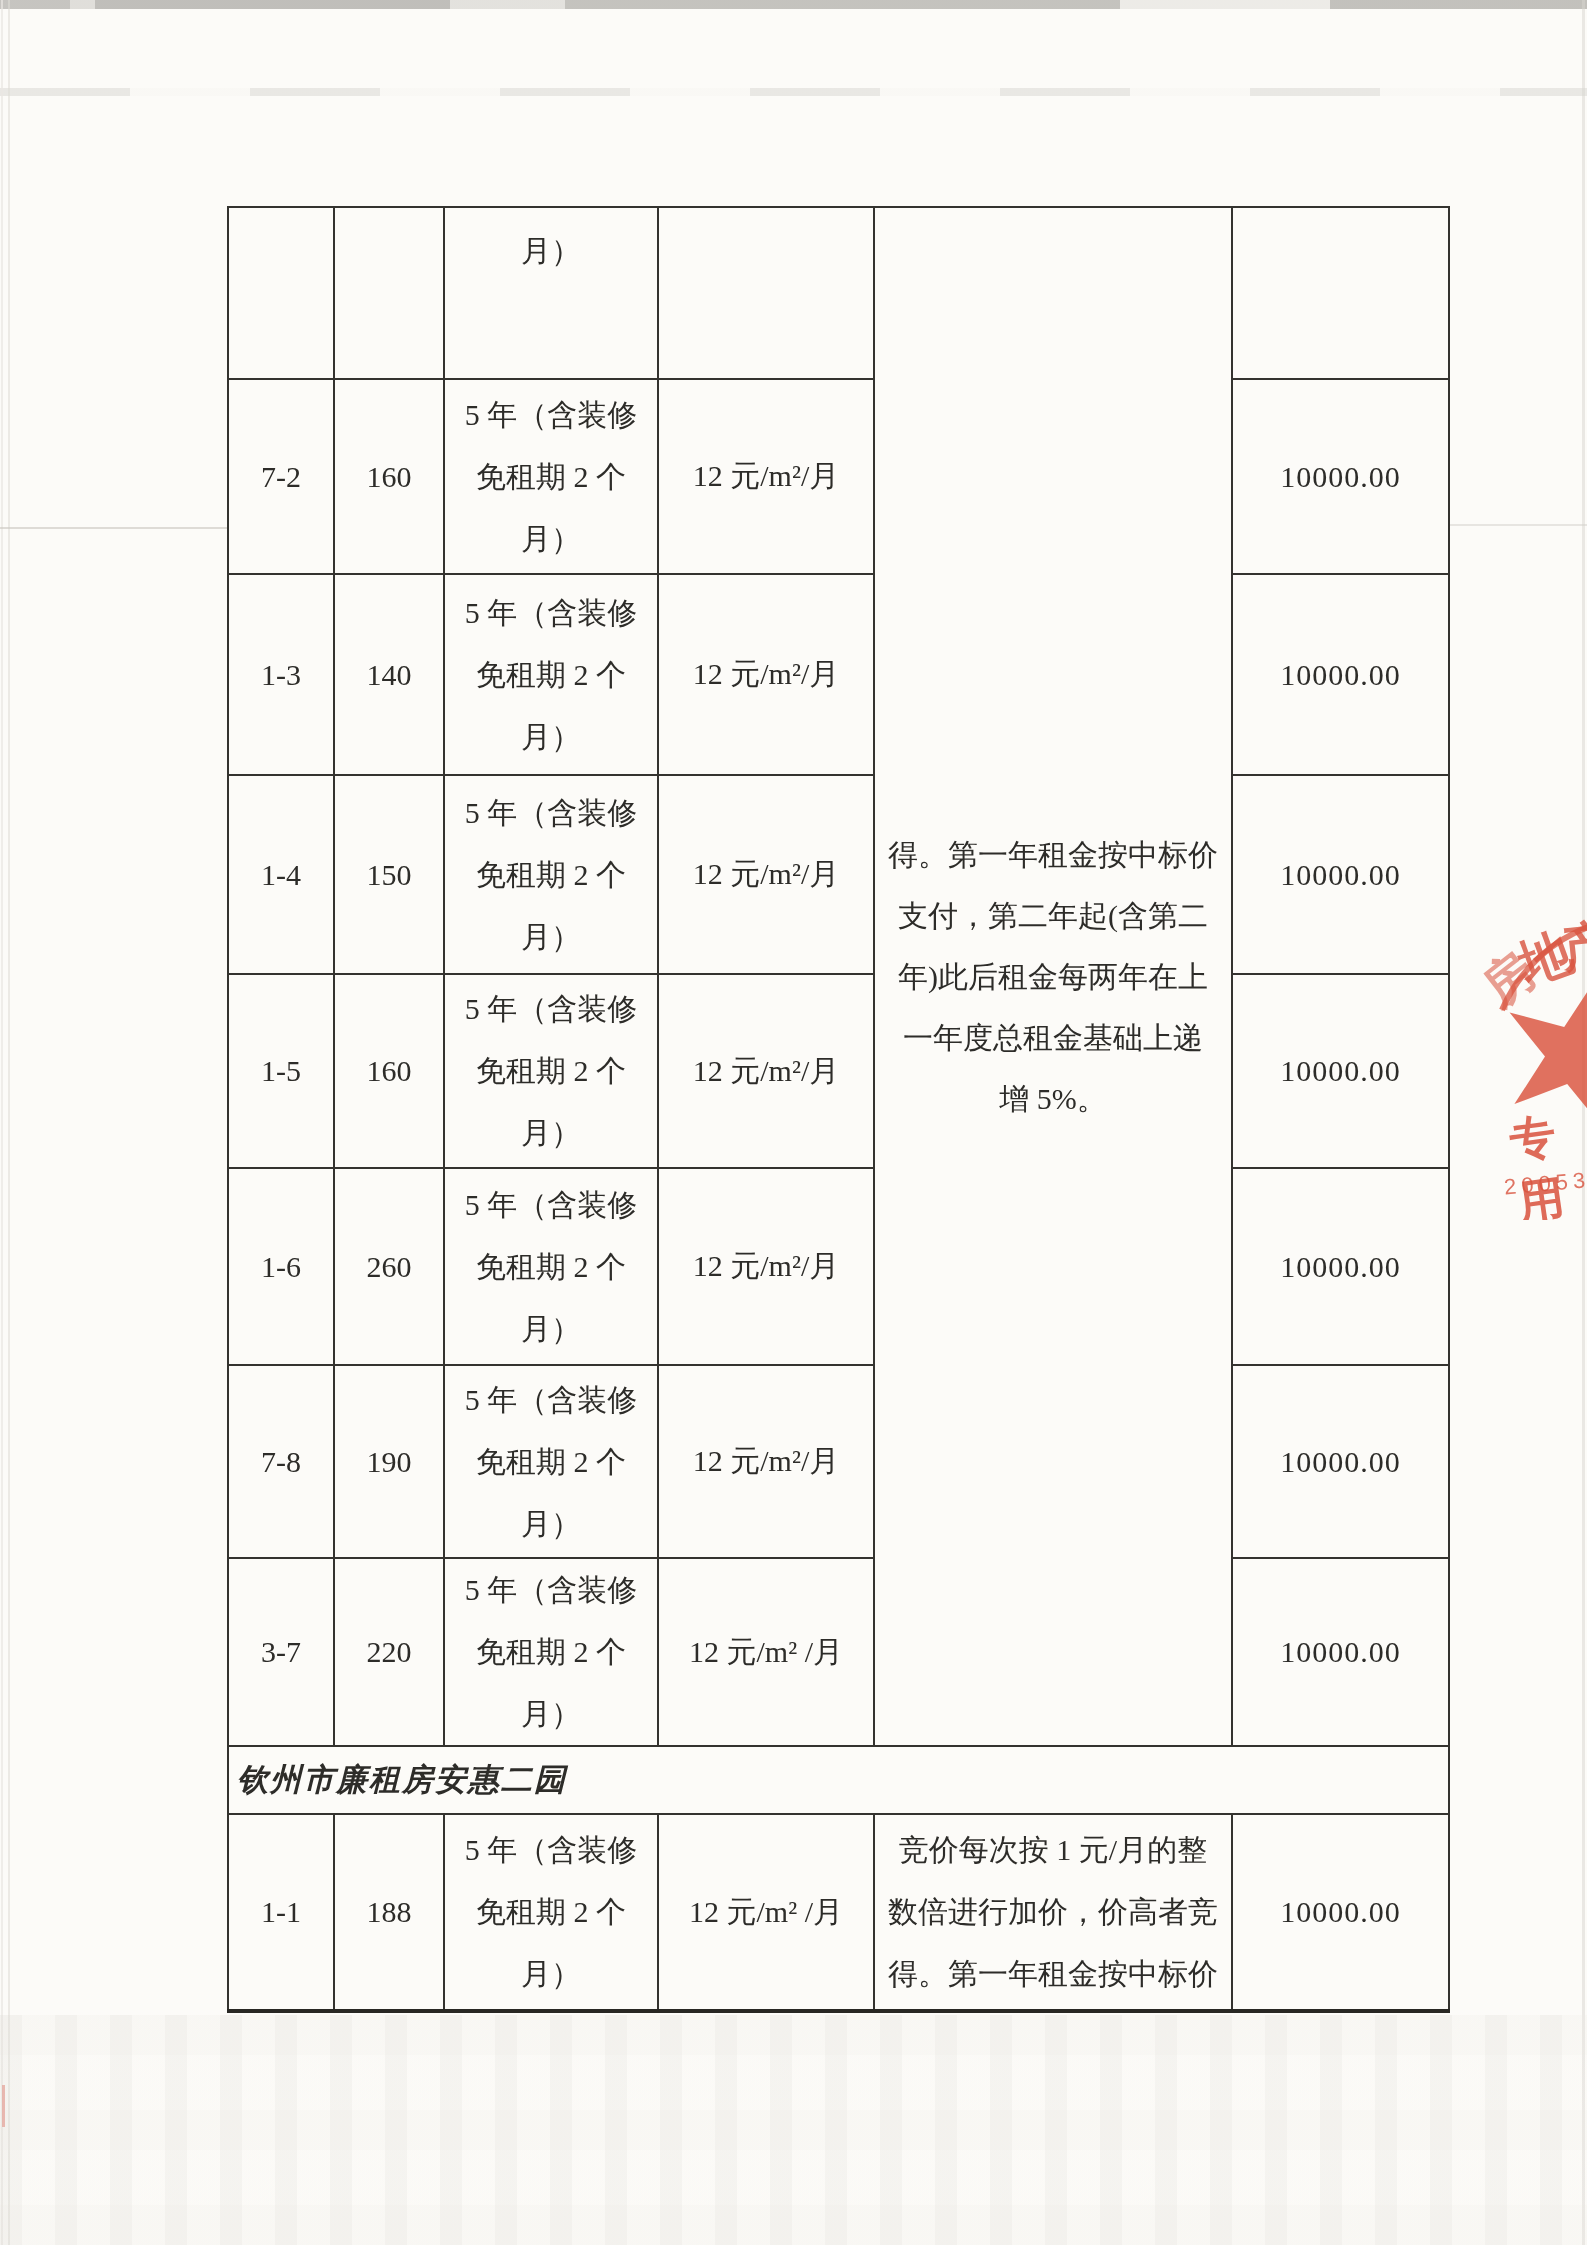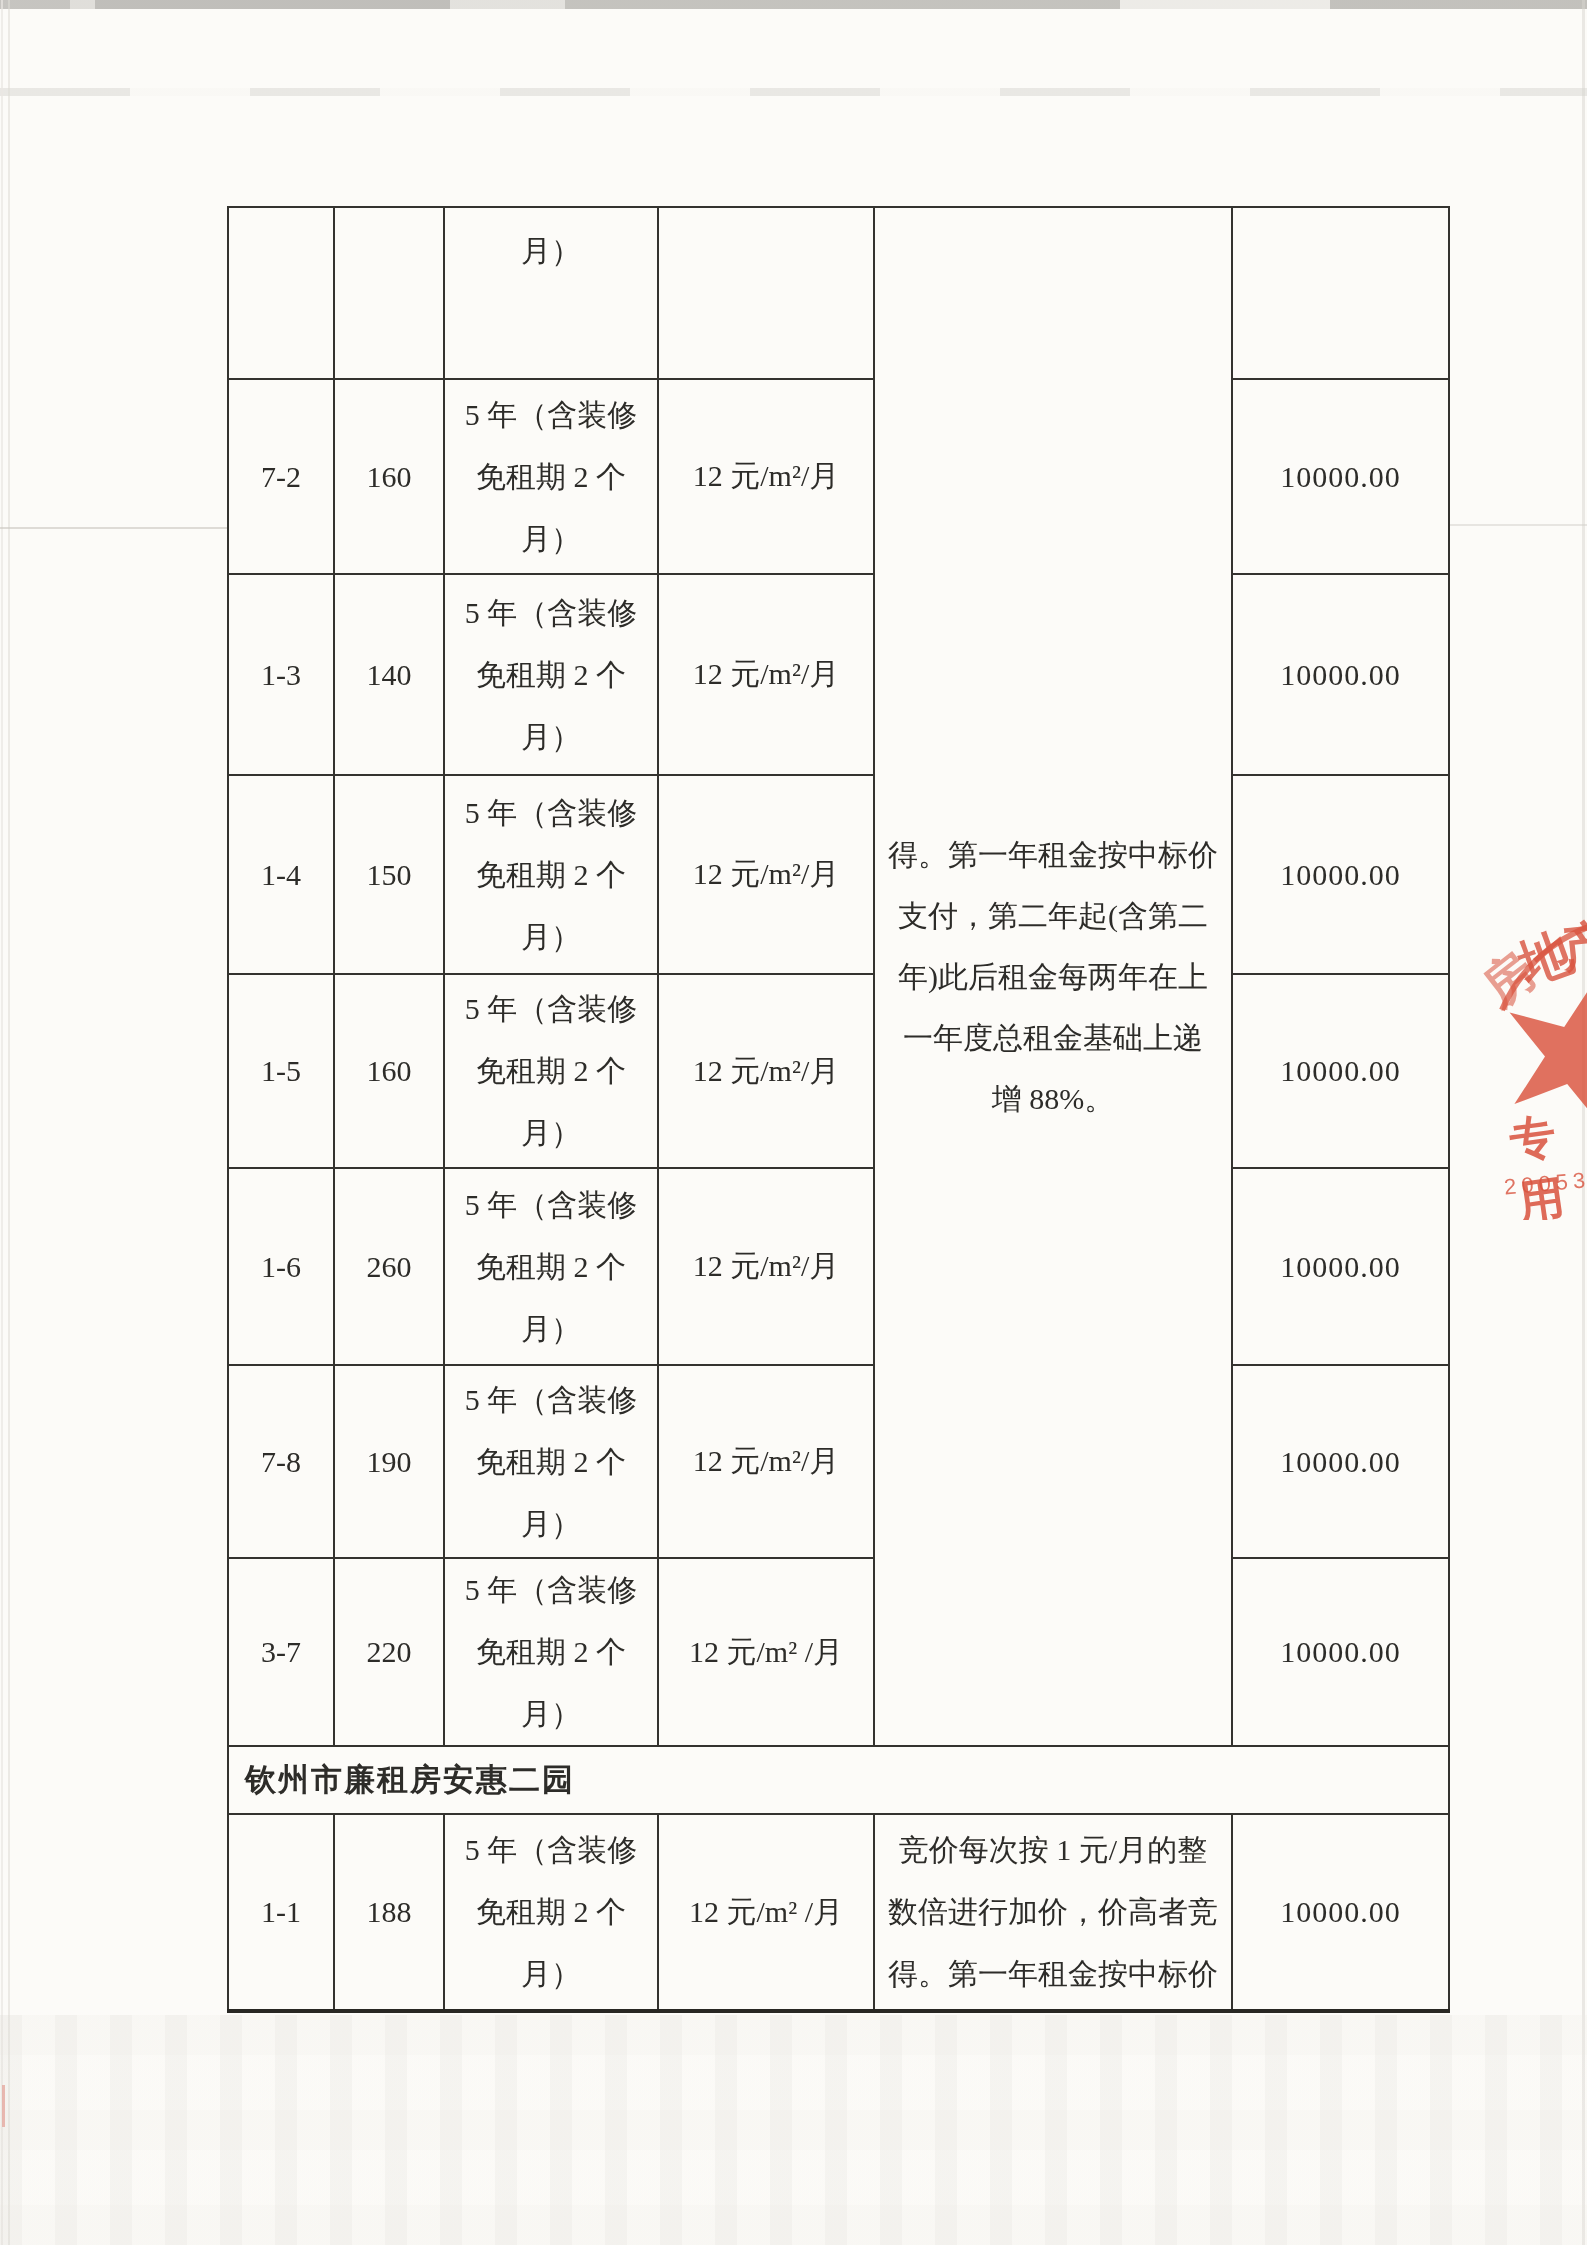--- a/index.html
+++ b/index.html
@@ -61,24 +61,25 @@
   }
   td.c-notes .ln { line-height: 61px; height: 61px; }
   td.c-notes2 {
     vertical-align: middle;
     text-align: left;
     padding-left: 14px;
   }
   td.c-dep { letter-spacing: 1px; margin-top: 24px; }
   tr.rh td.c-sec {
     text-align: left;
-    padding-left: 16px;
+    padding-left: 8px;
     font-weight: bold;
     font-size: 31px;
     letter-spacing: 2px;
+    font-style: italic;
   }
   tr.rlast td { border-bottom: 4px solid #282723; }
 
   
   .stamp {
     position:absolute; left:1440px; top:880px; width:147px; height:340px;
     overflow:hidden; pointer-events:none;
     font-family: "Liberation Sans", "DejaVu Sans", sans-serif;
   }
   .stamp svg { position:absolute; left:0; top:0; }
@@ -120,21 +121,21 @@
       <td class="c-area"></td>
       <td class="c-term carry">
         <div class="ln">月）</div>
       </td>
       <td class="c-price"></td>
       <td class="c-notes" rowspan="8">
         <div class="ln">得。第一年租金按中标价</div>
         <div class="ln">支付，第二年起(含第二</div>
         <div class="ln">年)此后租金每两年在上</div>
         <div class="ln">一年度总租金基础上递</div>
-        <div class="ln">增 88%。</div>
+        <div class="ln">增 5%。</div>
       </td>
       <td class="c-dep"></td>
     </tr>
 
     <tr style="height:195px">
       <td class="c-unit">7-2</td>
       <td class="c-area">160</td>
       <td class="c-term">
         <div class="ln">5 年（含装修</div>
         <div class="ln">免租期 2 个</div>

